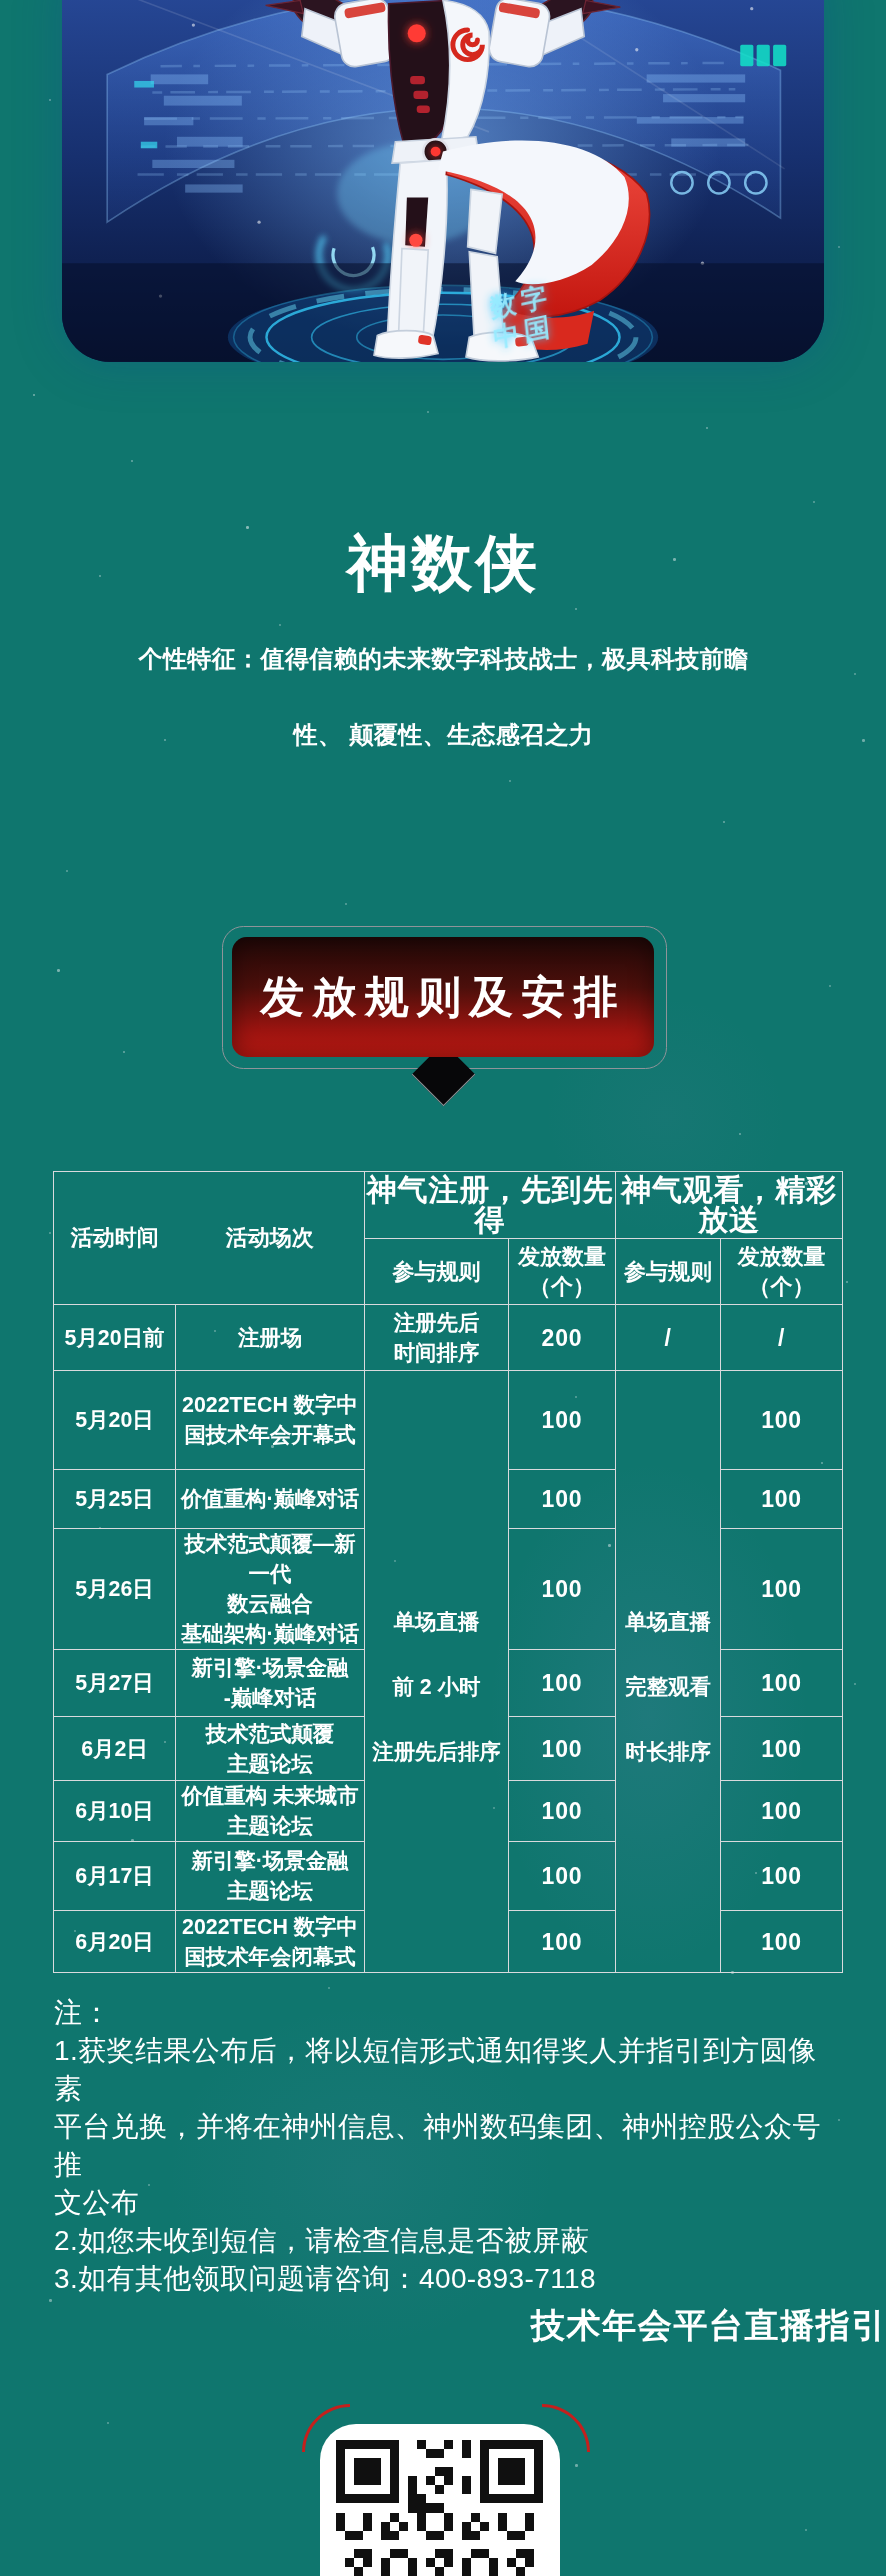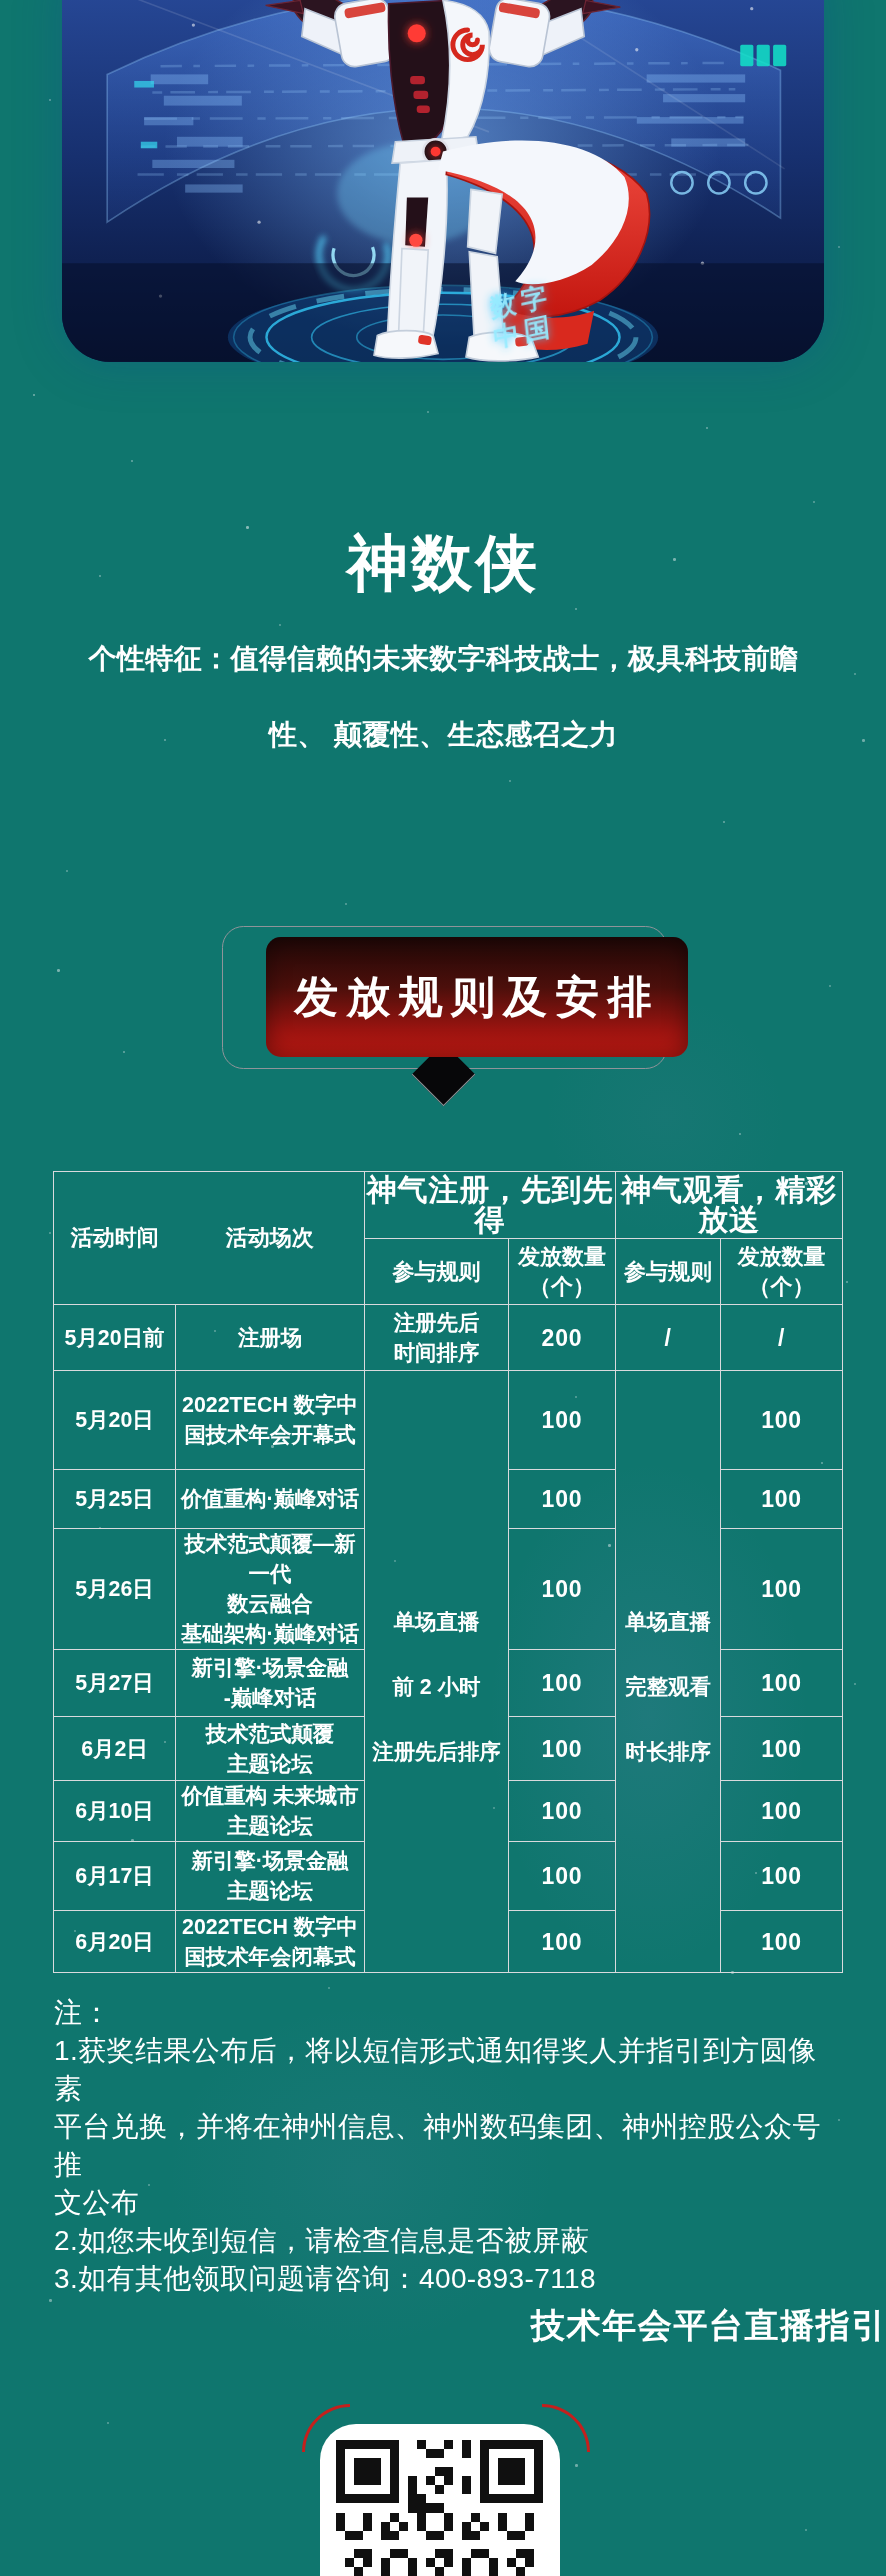--- a/index.html
+++ b/index.html
@@ -34,33 +34,33 @@
   .neb3{left:493px;top:944px;width:345px;height:345px;background:radial-gradient(closest-side,rgba(120,130,180,.07),transparent 70%);}
 
   
   .hero-card{left:62px;top:-49px;width:762px;height:411px;border-radius:48px;overflow:hidden;
              background:#122457;box-shadow:0 0 49px rgba(20,60,160,.25);}
   .hero-card svg{display:block;}
 
   
   .char-name{left:0;top:530px;width:887px;text-align:center;font-size:61px;font-weight:bold;
              letter-spacing:3.3px;line-height:66px;}
-  .char-desc{left:33px;top:621px;width:821px;text-align:center;font-size:28px;font-weight:600;
+  .char-desc{left:33px;top:621px;width:821px;text-align:center;font-size:24px;font-weight:600;
              line-height:76px;letter-spacing:0.4px;}
 
   
   .rules-frame{left:222px;top:926px;width:443px;height:141px;border:1.6px solid #8f9499;border-radius:21.4px;}
   .rules-pointer{left:421px;top:1052px;width:44px;height:44px;background:#070709;
                  border-right:1.6px solid #8f9499;border-bottom:1.6px solid #8f9499;
                  transform:rotate(45deg);z-index:1;}
   .rules-button{left:232px;top:937px;width:422px;height:120px;border-radius:15px;z-index:2;
                 background:linear-gradient(180deg,#200807 0%,#4c0f0b 42%,#9c1410 78%,#c41a13 100%);
                 display:flex;align-items:center;justify-content:center;
                 font-size:44px;font-weight:bold;letter-spacing:8.2px;color:#fff;
-                box-shadow:inset 0 0 25px rgba(0,0,0,.45);cursor:pointer;margin-left:34px;}
+                box-shadow:inset 0 0 25px rgba(0,0,0,.45);cursor:pointer;}
 
   
   .schedule{left:53px;top:1171px;}
   table.sched{border-collapse:collapse;table-layout:fixed;width:787px;}
   .sched th,.sched td{border:1.6px solid #d9dadd;text-align:center;vertical-align:middle;
                       color:#fff;font-weight:bold;font-size:21.4px;padding:0;line-height:30px;}
   .sched th{font-size:22px;}
   .sched .group-th{font-size:30px;letter-spacing:0.8px;}
   .sched .th-time{border-right:none;}
   .sched .th-session{border-left:none;}

